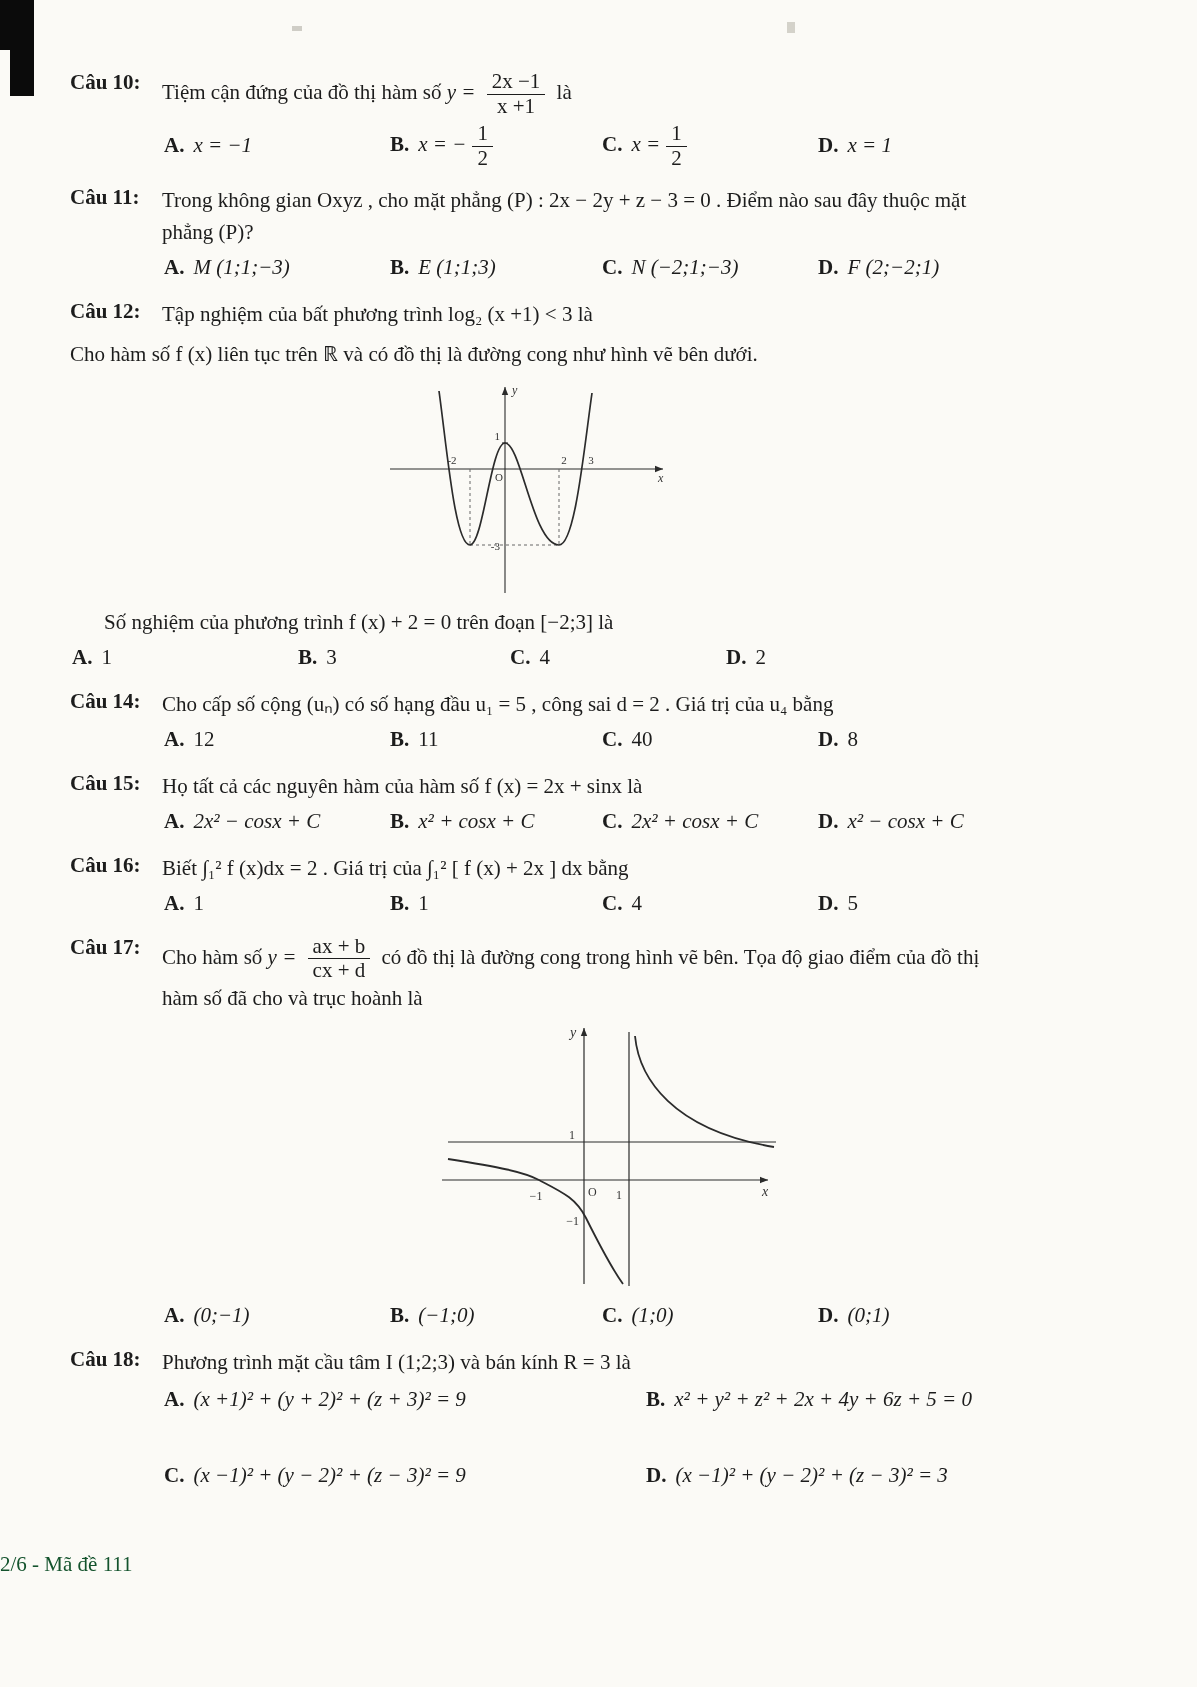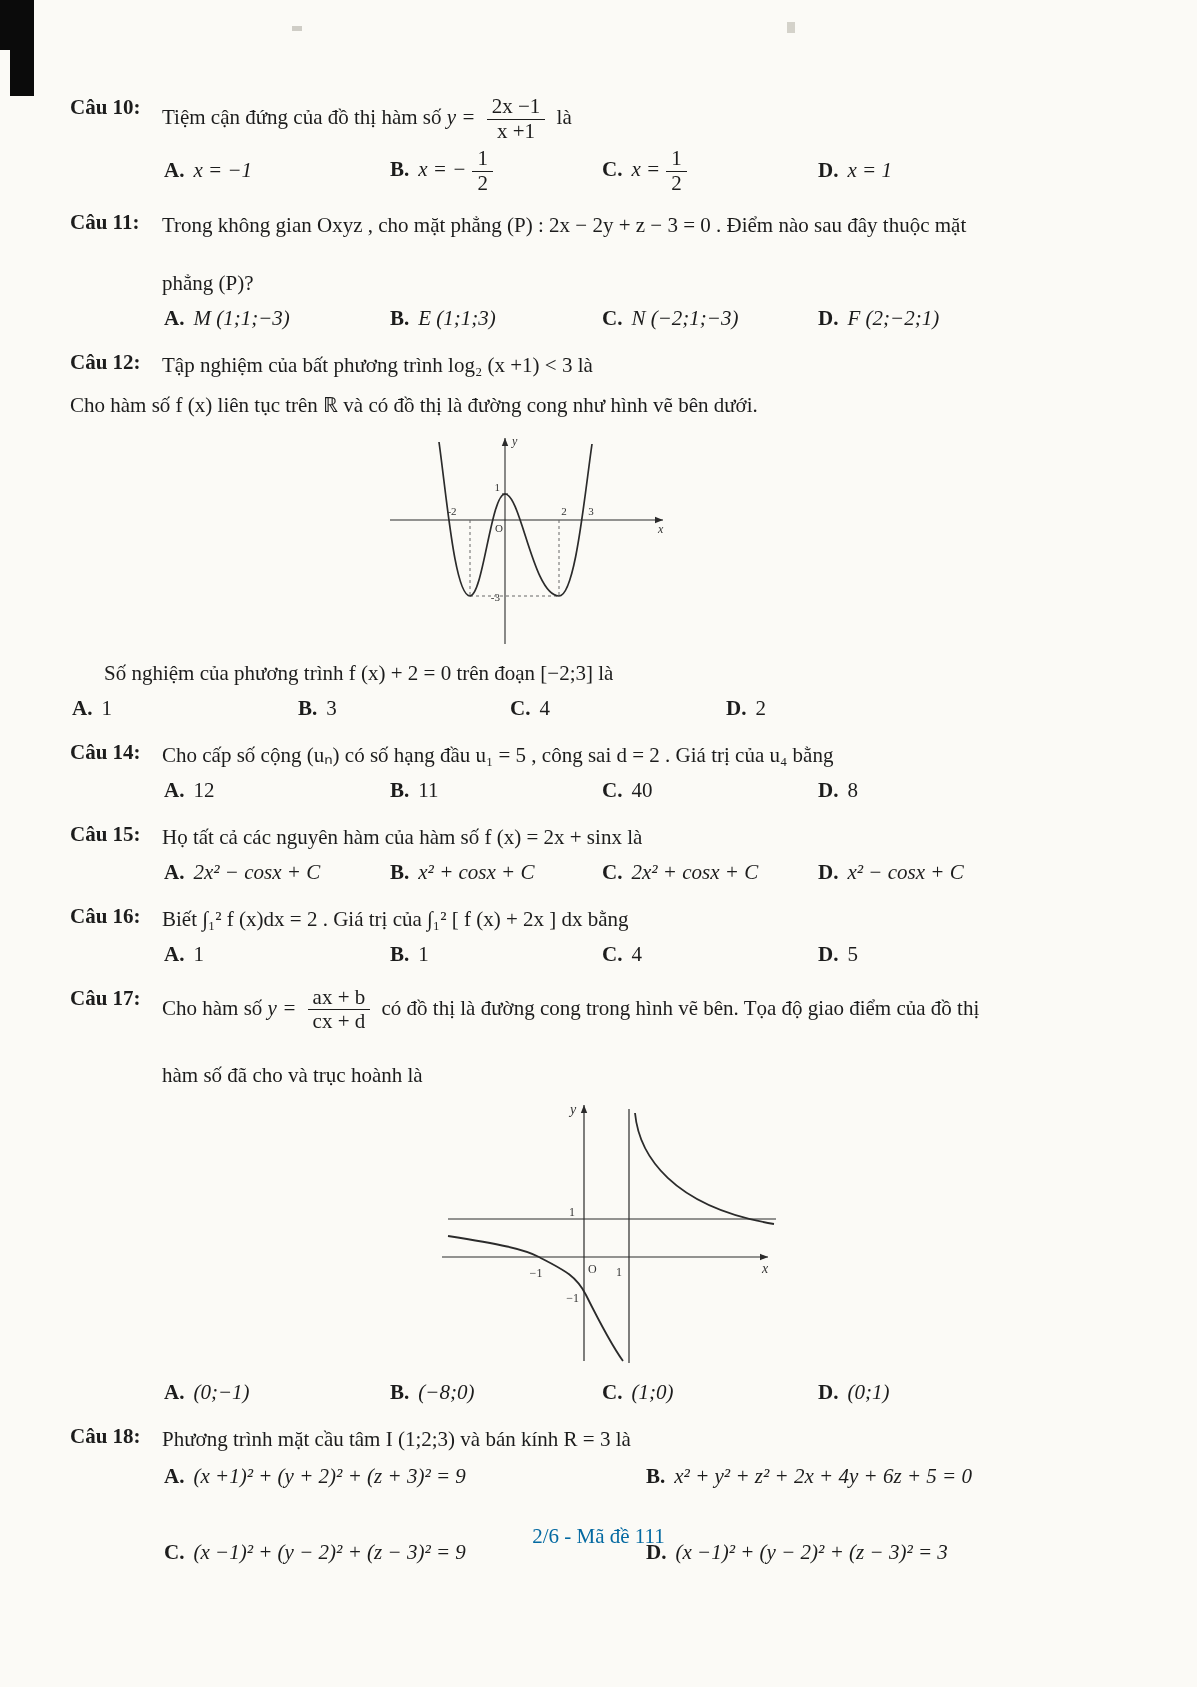--- a/index.html
+++ b/index.html
@@ -10,26 +10,26 @@
     color:#1c1c1c;
     font-size:21px;
     position:relative;
     overflow:hidden;
   }
   .artifact{position:absolute;}
   .a1{left:10px;top:0;width:24px;height:96px;background:#0b0b0b;}
   .a2{left:0;top:0;width:11px;height:50px;background:#0b0b0b;}
   .a3{left:292px;top:26px;width:10px;height:5px;background:#cfcdc6;}
   .a4{left:787px;top:22px;width:8px;height:11px;background:#d4d2ca;}
-  .content{padding:95px 58px 0 70px;}
+  .content{padding:70px 58px 0 70px;}
   .q{display:flex;margin-bottom:9px;}
   .qlabel{width:92px;flex-shrink:0;font-weight:700;}
   .qbody{flex:1;min-width:0;}
   .stem{line-height:1.5;}
-  .line2{display:block;margin-top:26px;}
+  .line2{display:block;}
   .m{font-style:italic;}
   .frac{
     display:inline-flex;flex-direction:column;align-items:center;
     vertical-align:middle;line-height:1.12;margin:0 6px;
   }
   .frac .num{border-bottom:1.4px solid #1c1c1c;padding:0 5px;}
   .frac .den{padding:0 5px;}
   .opts{
     display:grid;grid-template-columns:226px 212px 216px 1fr;
     align-items:center;margin:4px 0 6px 2px;line-height:1.5;
@@ -37,22 +37,22 @@
   .opts2{
     display:grid;grid-template-columns:438px 1fr;
     row-gap:12px;margin:6px 0 6px 2px;line-height:1.5;gap:44px;
   }
   .opt{white-space:nowrap;}
   .opt .letter{font-weight:700;margin-right:9px;font-style:normal;}
   .indent{margin-left:34px;}
   .graph-wrap1{margin:8px 0 2px 305px;}
   .graph-wrap2{margin:6px 0 2px 262px;}
   .footer{
-    position:absolute;left:0;bottom:138px;width:100%;
-    text-align:center;font-size:21px;color:#0369a1;
+    position:absolute;left:0;bottom:110px;width:100%;
+    text-align:left;font-size:21px;color:#14532d;
   }
   svg text{font-family:"Liberation Serif",serif;fill:#333;}
   svg .var{font-style:italic;}
 </style>
 </head>
 <body>
 
 <div class="artifact a1"></div>
 <div class="artifact a2"></div>
 <div class="artifact a3"></div>
@@ -230,21 +230,21 @@
           <text class="var" x="338" y="176" font-size="14">x</text>
           <text x="164" y="176" font-size="12">O</text>
           <text x="112" y="180" font-size="12" text-anchor="middle">−1</text>
           <text x="195" y="179" font-size="12" text-anchor="middle">1</text>
           <text x="151" y="119" font-size="12" text-anchor="end">1</text>
           <text x="155" y="205" font-size="12" text-anchor="end">−1</text>
         </svg>
       </div>
       <div class="opts">
         <div class="opt"><span class="letter">A.</span><span class="m">(0;−1)</span></div>
-        <div class="opt"><span class="letter">B.</span><span class="m">(−8;0)</span></div>
+        <div class="opt"><span class="letter">B.</span><span class="m">(−1;0)</span></div>
         <div class="opt"><span class="letter">C.</span><span class="m">(1;0)</span></div>
         <div class="opt"><span class="letter">D.</span><span class="m">(0;1)</span></div>
       </div>
     </div>
   </div>
 
   <div class="q">
     <div class="qlabel">Câu 18:</div>
     <div class="qbody">
       <div class="stem">

